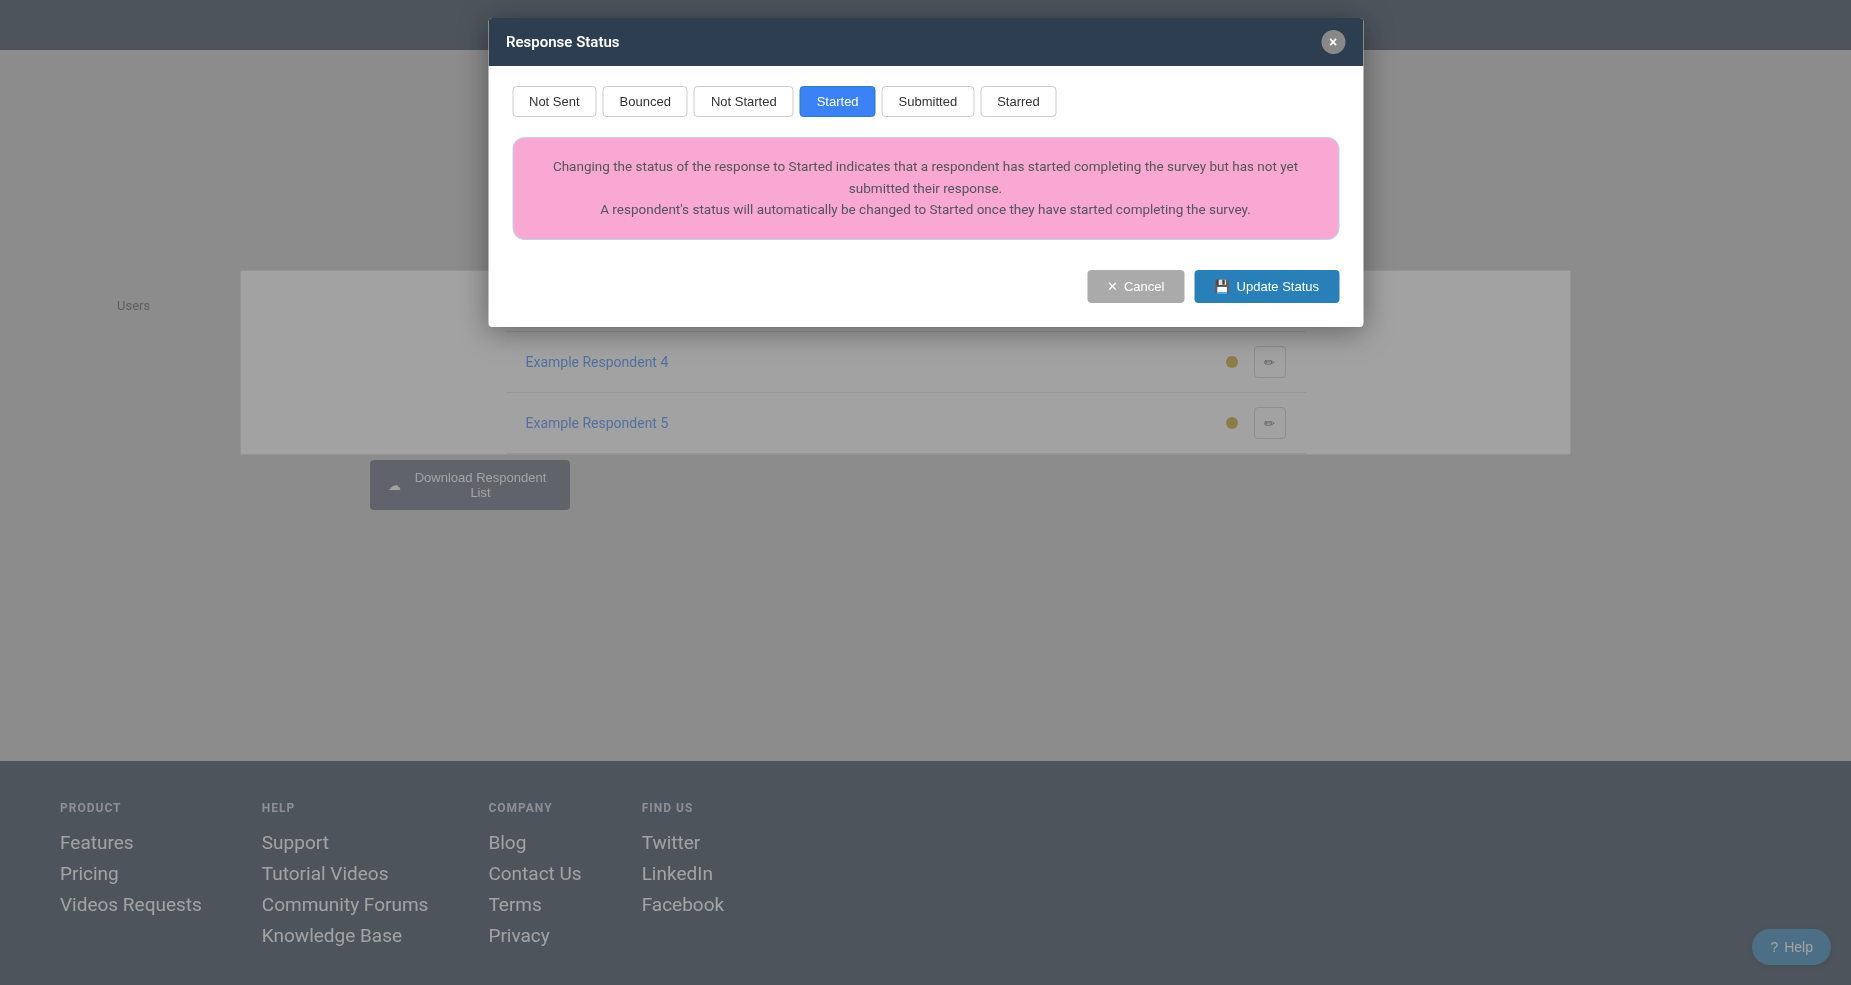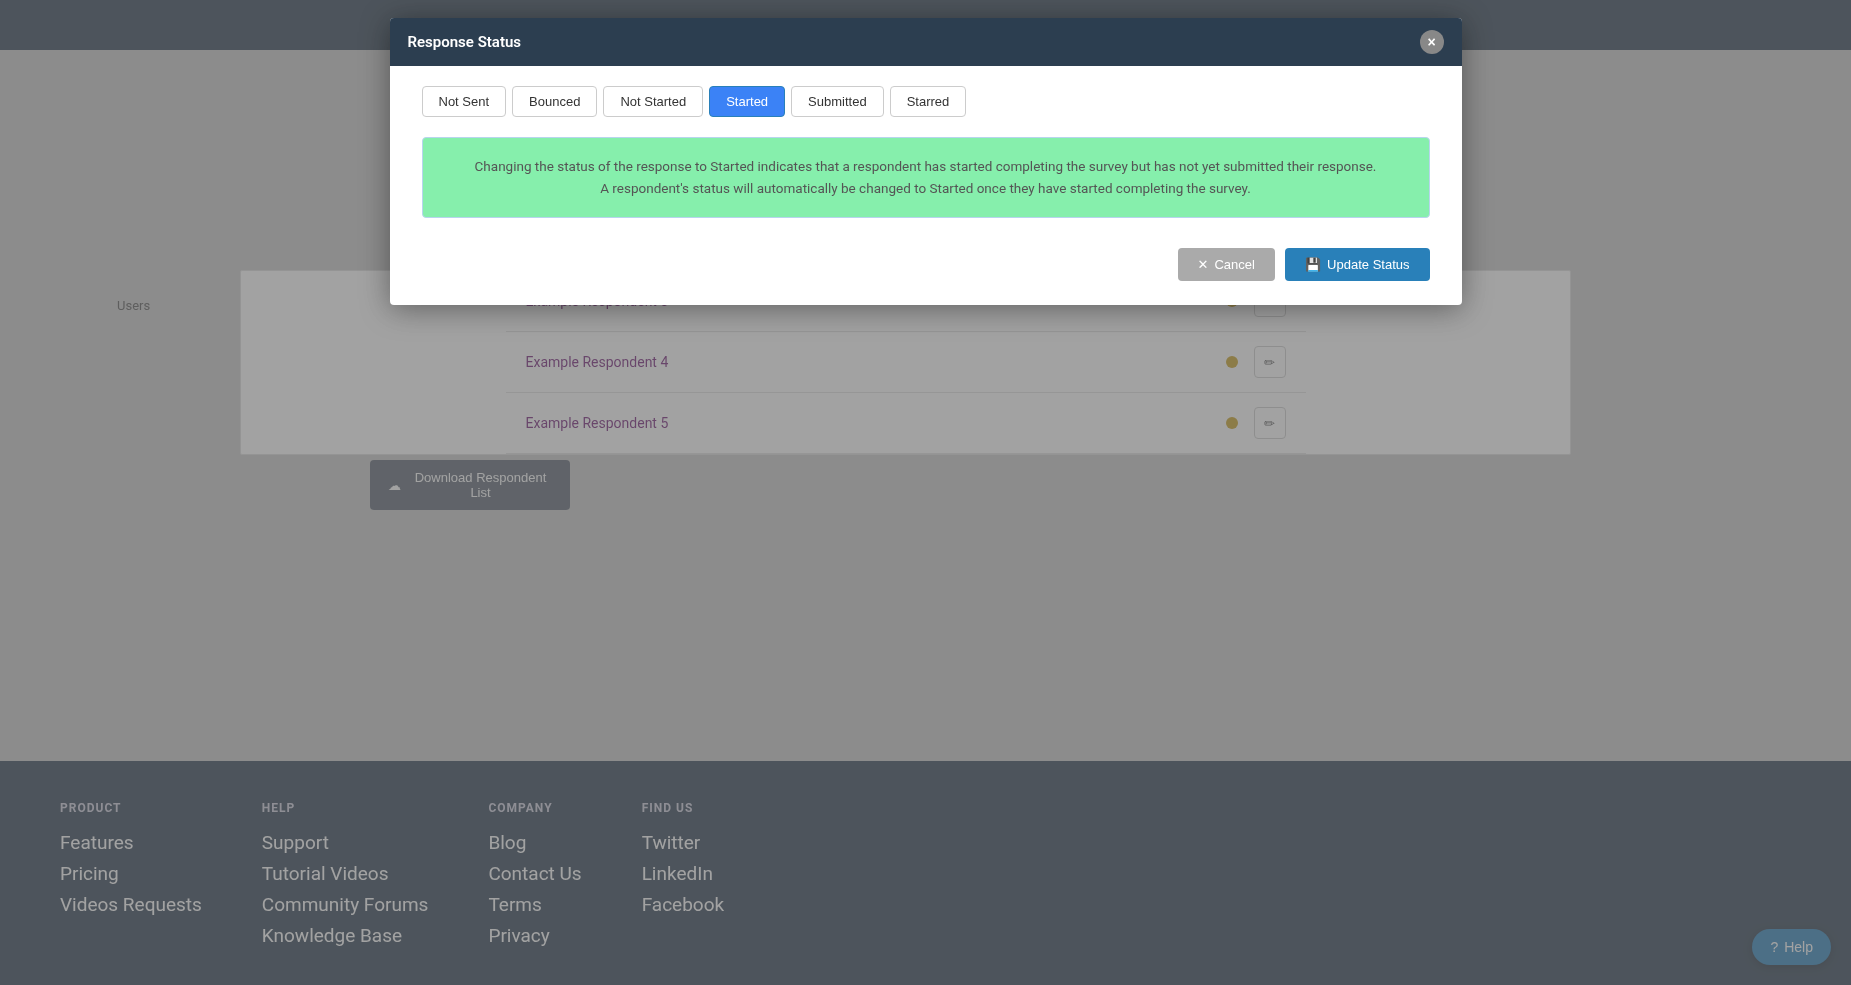--- a/index.html
+++ b/index.html
@@ -33,21 +33,21 @@
       border-bottom: 1px solid #e0e0e0;
       padding: 14px 20px;
       display: flex;
       align-items: center;
       gap: 16px;
       max-width: 800px;
       margin: 0 auto;
     }
 
     .bg-respondent-name {
-      color: #701a75;
+      color: #3b82f6;
       font-size: 14px;
       flex: 1;
     }
 
     .status-dot {
       width: 12px;
       height: 12px;
       border-radius: 50%;
       background: #c8a020;
       flex-shrink: 0;
@@ -176,21 +176,21 @@
       background: rgba(100, 100, 100, 0.6);
       z-index: 10;
     }
 
     
     .modal {
       position: absolute;
       top: 18px;
       left: 50%;
       transform: translateX(-50%);
-      width: 1072px;
+      width: 875px;
       background: white;
       border-radius: 4px;
       z-index: 20;
       box-shadow: 0 4px 30px rgba(0,0,0,0.4);
       overflow: hidden;
     }
 
     .modal-header {
       background: #2c3e50;
       color: white;
@@ -214,21 +214,21 @@
       color: white;
       cursor: pointer;
       font-size: 14px;
       font-weight: bold;
       display: flex;
       align-items: center;
       justify-content: center;
     }
 
     .modal-body {
-      padding: 20px 32px 24px;
+      padding: 20px 24px 24px;
     }
 
     
     .status-tabs {
       display: flex;
       gap: 6px;
       margin-bottom: 20px;
     }
 
     .status-tab {
@@ -242,23 +242,23 @@
     }
 
     .status-tab.active {
       background: #3b82f6;
       border-color: #2980b9;
       color: white;
     }
 
     
     .info-box {
-      background: #86efac;
+      background: #f9a8d4;
       border: 1px solid #b8d4ee;
-      border-radius: 4px;
+      border-radius: 12px;
       padding: 18px 24px;
       text-align: center;
       color: #555;
       font-size: 13.5px;
       line-height: 1.6;
       margin-bottom: 20px;
     }
 
     
     .modal-footer {

